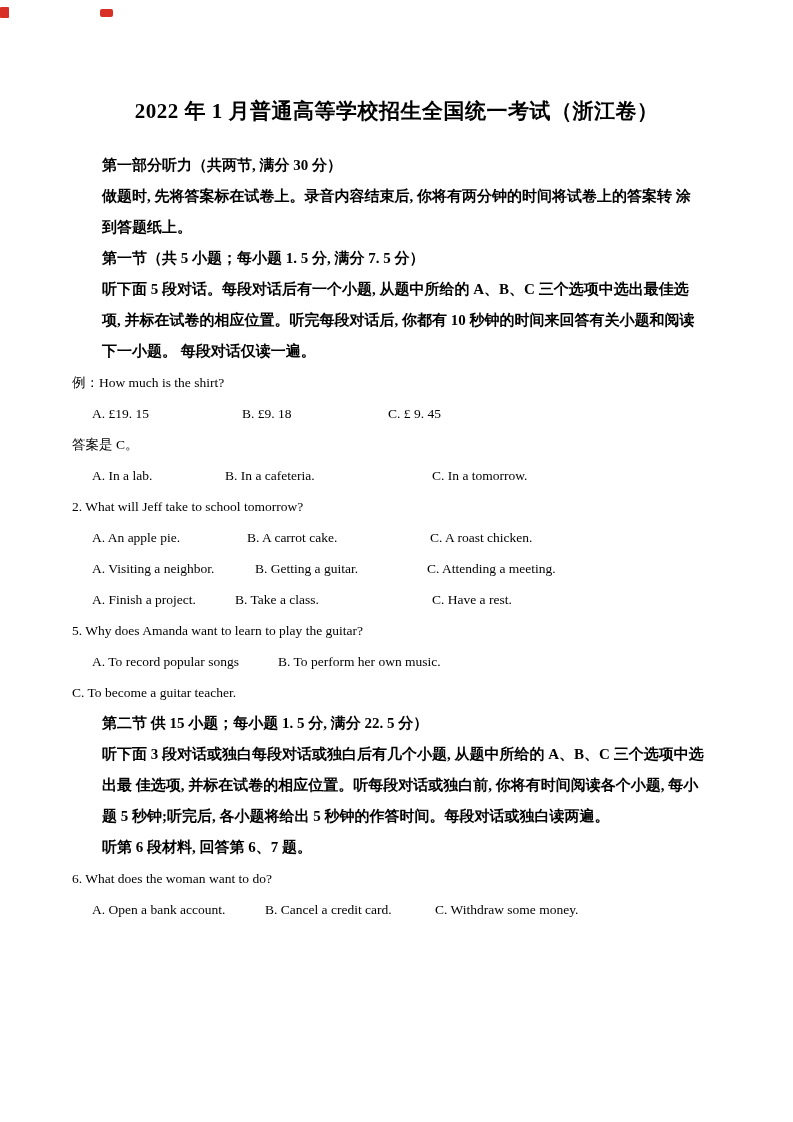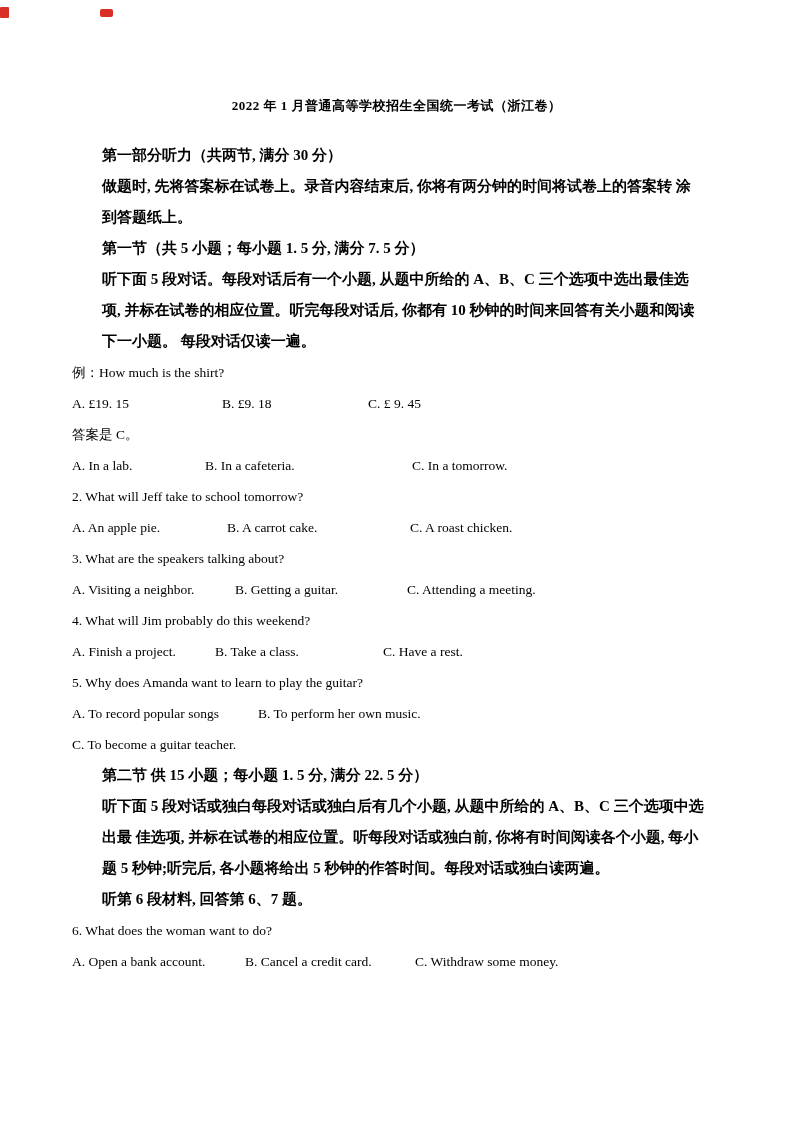--- a/index.html
+++ b/index.html
@@ -2,27 +2,27 @@
 <html><head>
 <meta charset="utf-8">
 <style>
   html,body{margin:0;padding:0;background:#ffffff;}
   body{font-family:"Liberation Serif","DejaVu Serif",serif;color:#000;}
   .page{position:relative;width:793px;height:1122px;background:#ffffff;overflow:hidden;}
   .red-mark{position:absolute;background:#d93025;}
   .mark1{left:0;top:7px;width:9px;height:11px;border-radius:1px;}
   .mark2{left:100px;top:9px;width:13px;height:8px;border-radius:2px;}
   .title{margin:0;padding-top:97px;margin-bottom:25px;text-align:center;
-         font-size:13px;font-weight:bold;letter-spacing:0.5px;}
+         font-size:21px;font-weight:bold;letter-spacing:0.5px;}
   .content{margin:0 68px 0 72px;}
   .ln{height:31px;line-height:31px;white-space:nowrap;}
   .zh{font-size:15px;font-weight:bold;margin-left:30px;}
   .zhr{font-size:13.5px;font-weight:normal;}
   .en{font-size:13.5px;font-weight:normal;}
-  .opts{position:relative;}
+  .opts{position:relative;margin-left:20px;}
   .opt{position:absolute;top:0;white-space:nowrap;}
 </style>
 </head>
 <body>
 
 <div class="page">
 
   <div class="red-mark mark1"></div>
   <div class="red-mark mark2"></div>
 
@@ -55,44 +55,42 @@
       <span class="opt" style="left:340px">C. In a tomorrow.</span>
     </div>
 
     <div class="ln en">2. What will Jeff take to school tomorrow?</div>
     <div class="ln en opts">
       <span class="opt" style="left:0">A. An apple pie.</span>
       <span class="opt" style="left:155px">B. A carrot cake.</span>
       <span class="opt" style="left:338px">C. A roast chicken.</span>
     </div>
 
-    <div class="ln en">3. What are the speakers talking about?</div>
     <div class="ln en opts">
       <span class="opt" style="left:0">A. Visiting a neighbor.</span>
       <span class="opt" style="left:163px">B. Getting a guitar.</span>
       <span class="opt" style="left:335px">C. Attending a meeting.</span>
     </div>
 
-    <div class="ln en">4. What will Jim probably do this weekend?</div>
     <div class="ln en opts">
       <span class="opt" style="left:0">A. Finish a project.</span>
       <span class="opt" style="left:143px">B. Take a class.</span>
-      <span class="opt" style="left:311px">C. Have a rest.</span>
+      <span class="opt" style="left:340px">C. Have a rest.</span>
     </div>
 
     <div class="ln en">5. Why does Amanda want to learn to play the guitar?</div>
     <div class="ln en opts">
       <span class="opt" style="left:0">A. To record popular songs</span>
       <span class="opt" style="left:186px">B. To perform her own music.</span>
     </div>
     <div class="ln en">C. To become a guitar teacher.</div>
 
     <div class="ln zh">第二节 供 15 小题；每小题 1. 5 分, 满分 22. 5 分）</div>
 
-    <div class="ln zh">听下面 5 段对话或独白每段对话或独白后有几个小题, 从题中所给的 A、B、C 三个选项中选</div>
+    <div class="ln zh">听下面 3 段对话或独白每段对话或独白后有几个小题, 从题中所给的 A、B、C 三个选项中选</div>
     <div class="ln zh">出最 佳选项, 并标在试卷的相应位置。听每段对话或独白前, 你将有时间阅读各个小题, 每小</div>
     <div class="ln zh">题 5 秒钟;听完后, 各小题将给出 5 秒钟的作答时间。每段对话或独白读两遍。</div>
 
     <div class="ln zh">听第 6 段材料, 回答第 6、7 题。</div>
 
     <div class="ln en">6. What does the woman want to do?</div>
     <div class="ln en opts">
       <span class="opt" style="left:0">A. Open a bank account.</span>
       <span class="opt" style="left:343px">C. Withdraw some money.</span>
       <span class="opt" style="left:173px">B. Cancel a credit card.</span>

